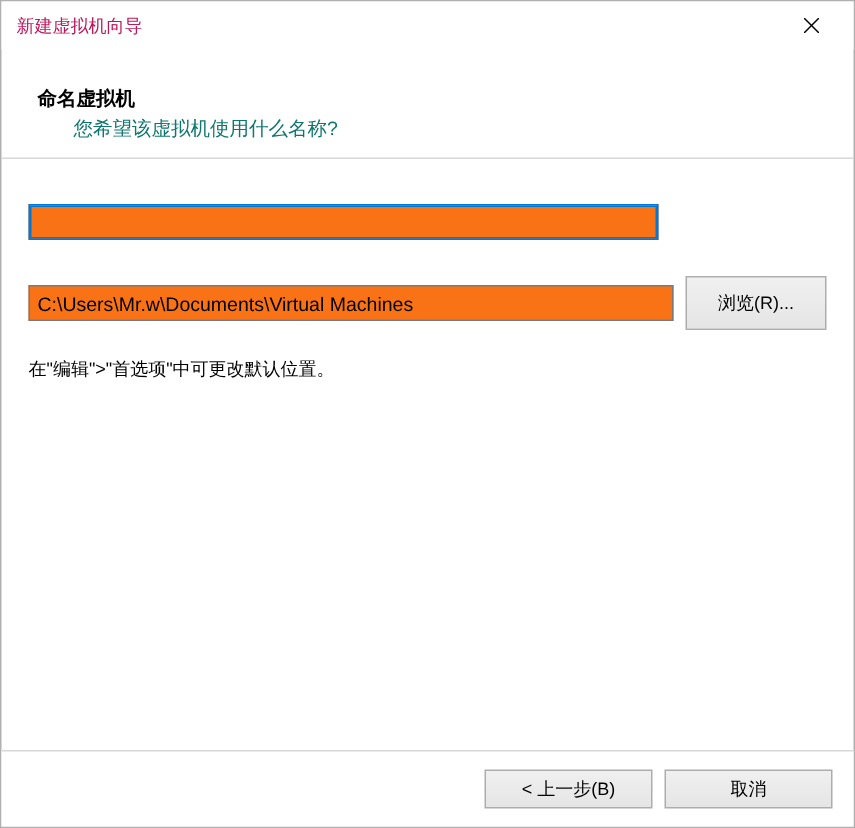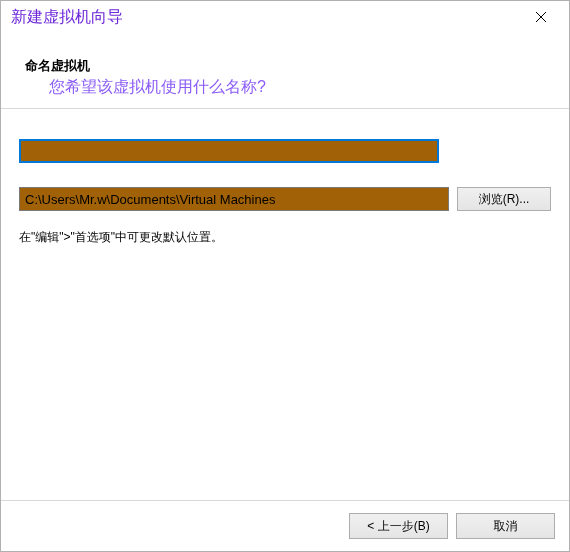--- a/index.html
+++ b/index.html
@@ -20,77 +20,77 @@
       flex-direction: column;
       background: #fff;
     }
     .titlebar {
       height: 32px;
       display: flex;
       align-items: center;
       padding: 0 8px 0 10px;
       background: #fff;
     }
-    .titlebar .title { flex: 1; font-size: 16px; color: #6d28d9; }
+    .titlebar .title { flex: 1; font-size: 12px; color: #be185d; }
     .titlebar .close {
       width: 40px; height: 28px;
       display: flex; align-items: center; justify-content: center;
       cursor: default;
     }
     .titlebar .close svg { width: 10px; height: 10px; }
     .header {
       padding: 6px 14px 10px 24px;
       border-bottom: 1px solid #d8d8d8;
       margin-top: 18px;
     }
     .header .htitle { font-weight: bold; font-size: 13px; margin-bottom: 2px; }
-    .header .hdesc { font-size: 16px; color: #8b5cf6; padding-left: 24px; }
+    .header .hdesc { font-size: 13px; color: #0f766e; padding-left: 24px; }
     .body {
       flex: 1;
       padding: 30px 18px 10px 18px;
       display: flex;
       flex-direction: column;
       gap: 4px;
     }
     .field-label { font-size: 12px; margin-bottom: 3px; margin-top: 6px; }
     .row { display: flex; gap: 8px; align-items: center; }
     input[type="text"] {
       font-family: "Segoe UI", sans-serif;
       font-size: 13px;
       padding: 3px 5px;
       border: 1px solid #7a7a7a;
       height: 24px;
-      background: #a16207;
+      background: #f97316;
       outline: none;
     }
     input.focus {
       border: 1px solid #0078d7;
       box-shadow: 0 0 0 1px #0078d7 inset;
     }
     .name-input { width: 420px; }
     .loc-input { width: 435px; }
     .browse-btn {
-      width: 95px; height: 24px;
+      width: 95px; height: 36px;
       background: linear-gradient(#f0f0f0,#e5e5e5);
       border: 1px solid #adadad;
       font-size: 12px;
       font-family: inherit;
       cursor: default;
     }
     .hint { font-size: 12px; margin-top: 14px; }
     .footer {
       border-top: 1px solid #d8d8d8;
       padding: 12px 14px;
       display: flex;
       justify-content: flex-end;
       gap: 8px;
       background: #fff;
     }
     .footer button {
-      width: 99px; height: 26px;
+      width: 112px; height: 26px;
       font-family: inherit;
       font-size: 12px;
       background: linear-gradient(#f0f0f0,#e5e5e5);
       border: 1px solid #adadad;
       cursor: default;
     }
     .footer button.disabled {
       color: #a0a0a0;
     }
     .spacer20 { height: 16px; }

